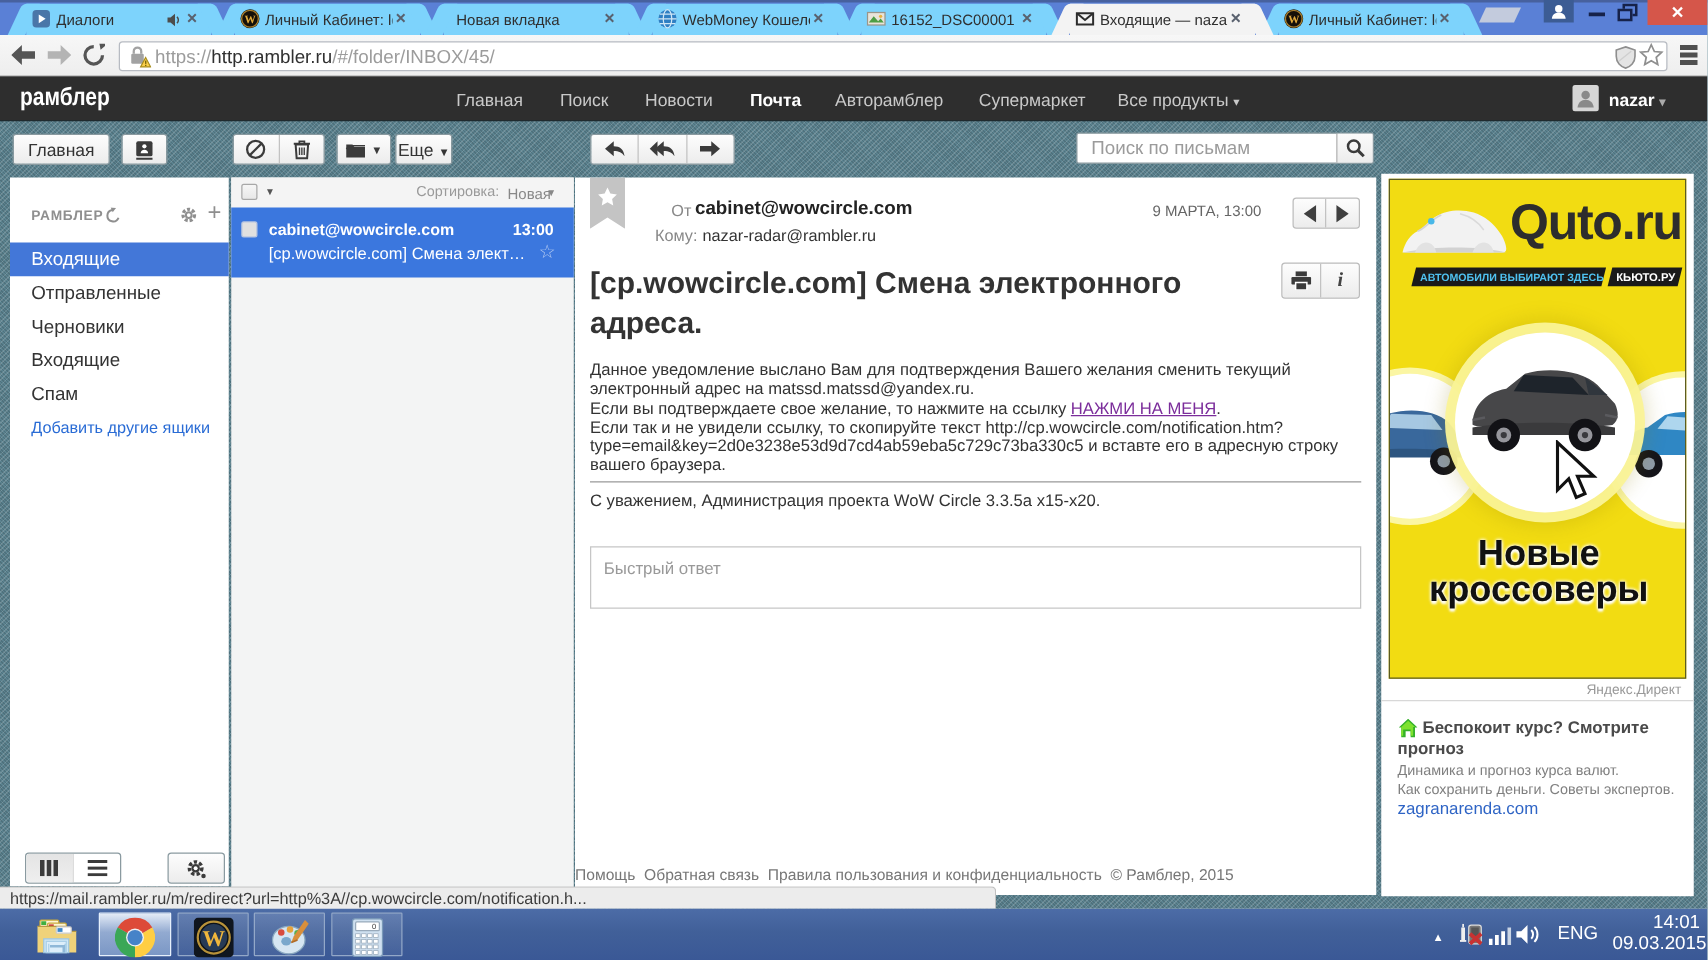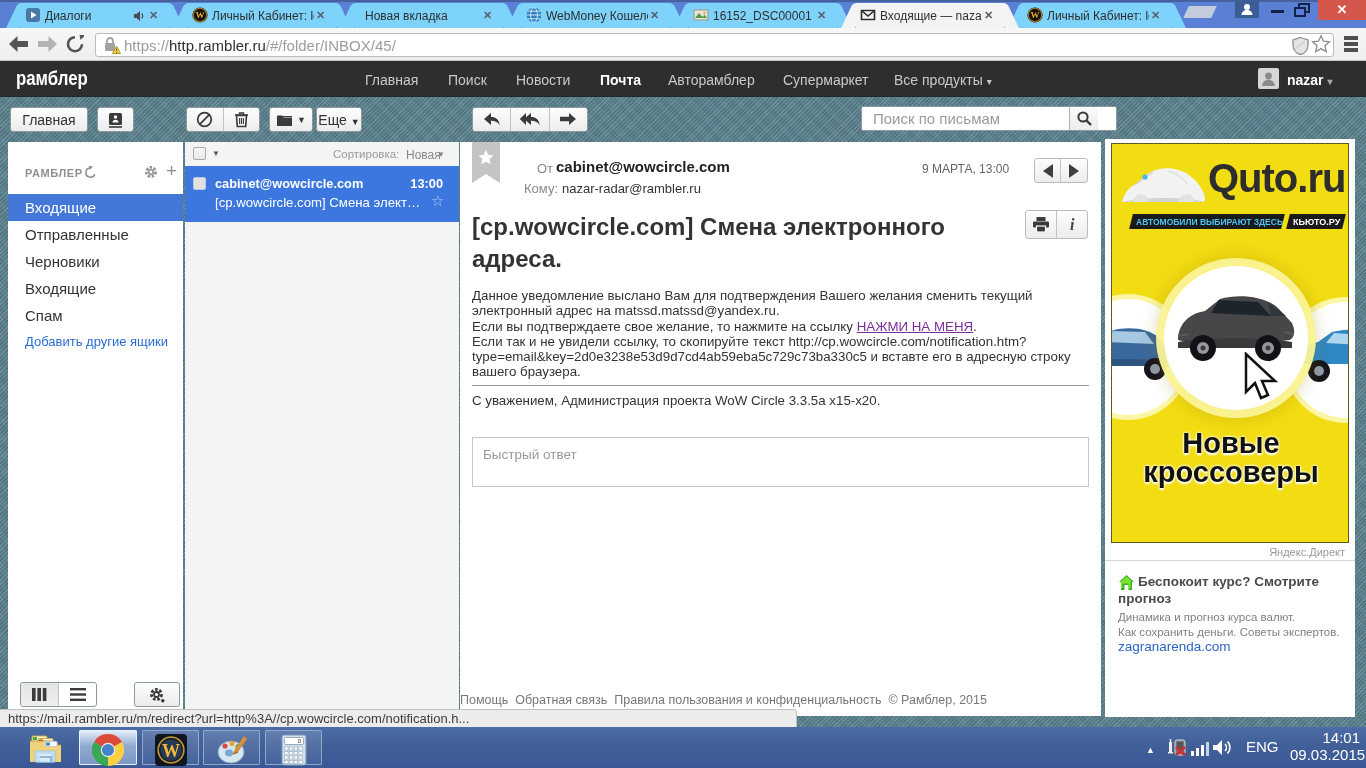--- a/index.html
+++ b/index.html
@@ -245,21 +245,21 @@
             <path d="M8 1v12L1.8 7z" fill="#3b3b3b"></path>
             <path d="M13 1v4c5 0 8 2.5 8.6 8-2-3-4.5-4.2-8.6-4.2V13L6 7z" fill="#3b3b3b"></path>
           </svg>
         </div>
     <div class="gi" style="width:38px">
           <svg width="20" height="16" viewBox="0 0 20 16">
             <path d="M11 1l7 6-7 6V9.2H2V4.8h9z" fill="#3b3b3b"></path>
           </svg>
         </div>
   </div>
-  <div class="abs" style="left:861px;top:10px;width:256px;height:25px;background:#fff;border:1px solid #8a9aa0;border-radius:2px">
+  <div class="abs" style="left:861px;top:10px;width:238px;height:25px;background:#fff;border:1px solid #8a9aa0;border-radius:2px">
     <div class="abs" style="left:11px;top:3px;font-size:15px;color:#9b9b9b">Поиск по письмам</div>
     <div class="abs" style="left:207px;top:0px;width:29px;height:23px;background:linear-gradient(#fbfbfb,#ececec);border-left:1px solid #b0b0b0"><svg style="margin:3px 0 0 6px" width="17" height="17" viewBox="0 0 17 17">
             <circle cx="7" cy="7" r="4.6" fill="none" stroke="#3b3b3b" stroke-width="2"></circle>
             <path d="M10.5 10.5l4.5 4.5" stroke="#3b3b3b" stroke-width="2.4"></path>
           </svg></div>
   </div>
 
   <div id="sidebar" class="abs">
     <div class="abs" style="left:17px;top:25px;font-size:11px;font-weight:bold;color:#8f8f8f;letter-spacing:.6px">РАМБЛЕР</div>
     <svg class="abs" style="left:76px;top:24px" width="13" height="13" viewBox="0 0 13 13">

